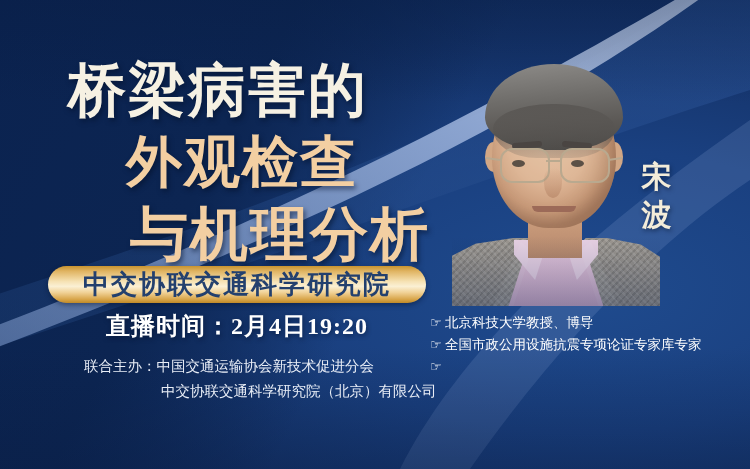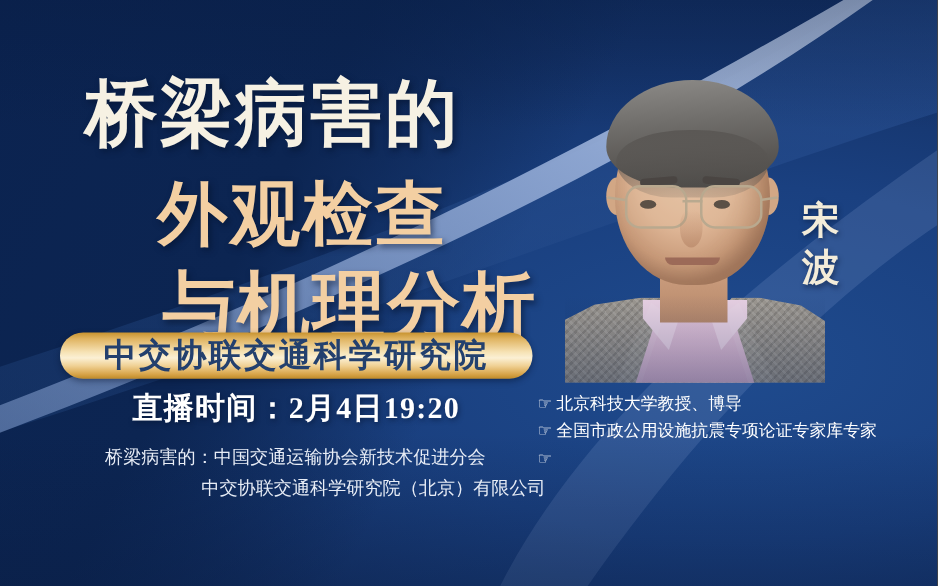--- a/index.html
+++ b/index.html
@@ -154,21 +154,21 @@
     color: #f6f1e3;
     text-align: center;
     padding-left: 6px;
     text-shadow: 2px 3px 5px rgba(4,16,42,0.55);
   }
   .tl2 {
     font-size: 56px;
     color: #f3cfa2;
     text-align: center;
     padding-left: 54px;
-    margin-top: 24px;
+    margin-top: 14px;
     text-shadow: 2px 3px 5px rgba(4,16,42,0.55);
   }
   .tl3 {
     font-size: 58px;
     color: #f3cfa2;
     text-align: right;
     padding-left: 34px;
     margin-top: 16px;
     text-shadow: 2px 3px 5px rgba(4,16,42,0.55);
   }
@@ -318,21 +318,21 @@
     <div class="title-line tl3">与机理分析</div>
   </div>
 
   <div class="pill">
     <span class="pill-text">中交协联交通科学研究院</span>
   </div>
 
   <div class="live-time">直播时间：2月4日19:20</div>
 
   <div class="organizers">
-    <div class="org-line">桥梁病害的：中国交通运输协会新技术促进分会</div>
+    <div class="org-line">联合主办：中国交通运输协会新技术促进分会</div>
     <div class="org-line indent">中交协联交通科学研究院（北京）有限公司</div>
   </div>
 
   <div class="speaker-name">
     <div>宋</div>
     <div>波</div>
   </div>
 
   <div class="credentials">
     <div class="cred-line">

